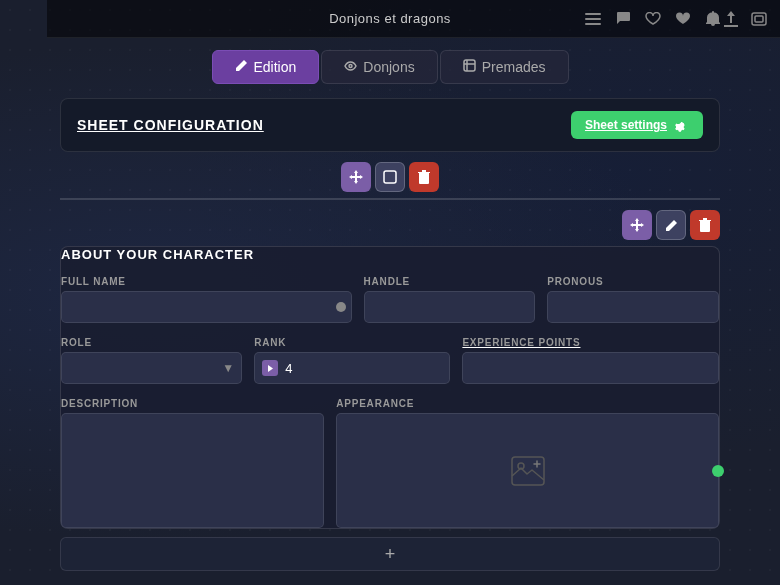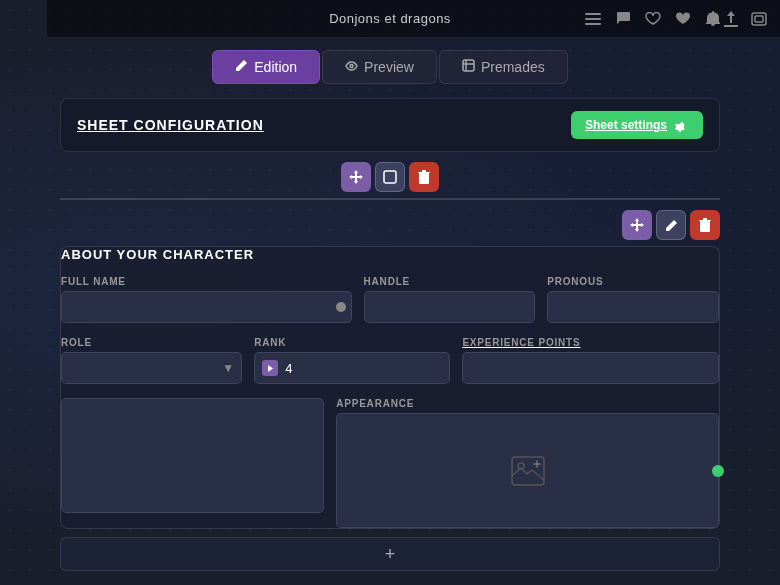--- a/index.html
+++ b/index.html
@@ -418,21 +418,21 @@
       </span>
       <span>Edition</span>
     </div>
     <div class="nav-tab">
       <span class="nav-tab-icon">
         <svg width="13" height="10" viewBox="0 0 13 10" fill="none" stroke="currentColor" stroke-width="1.5">
           <path d="M1 5S3 1 6.5 1 12 5 12 5s-2 4-5.5 4S1 5 1 5z"></path>
           <circle cx="6.5" cy="5" r="1.5"></circle>
         </svg>
       </span>
-      <span>Preview</span>
+      <span>Donjons</span>
     </div>
     <div class="nav-tab">
       <span class="nav-tab-icon">
         <svg width="13" height="13" viewBox="0 0 13 13" fill="none" stroke="currentColor" stroke-width="1.5">
           <rect x="1" y="1" width="11" height="11" rx="2"></rect>
           <line x1="4" y1="1" x2="4" y2="12"></line>
           <line x1="1" y1="5" x2="12" y2="5"></line>
         </svg>
       </span>
       <span>Premades</span>
@@ -532,20 +532,21 @@
           </div>
         </div>
         <div class="form-group" style="flex: 1.7; text-decoration: underline;">
           <label class="form-label">EXPERIENCE POINTS</label>
           <input type="text" class="form-input" style="width: 100%;">
         </div>
       </div>
 
       <div class="bottom-row">
         <div class="form-group" style="flex: 1.1;">
+          <label class="form-label">DESCRIPTION</label>
           <textarea class="form-textarea" style="height: 115px;"></textarea>
         </div>
         <div class="form-group" style="flex: 1.6;">
           <label class="form-label">APPEARANCE</label>
           <div class="appearance-box">
             <div class="image-placeholder-icon">
               <svg class="image-icon-svg" viewBox="0 0 34 30" fill="none">
                 <rect x="1" y="1" width="32" height="28" rx="3" stroke="#555" stroke-width="1.5"></rect>
                 <circle cx="10" cy="10" r="3" stroke="#555" stroke-width="1.5"></circle>
                 <path d="M1 20l9-8 6 6 5-4 12 10" stroke="#555" stroke-width="1.5" stroke-linejoin="round"></path>

